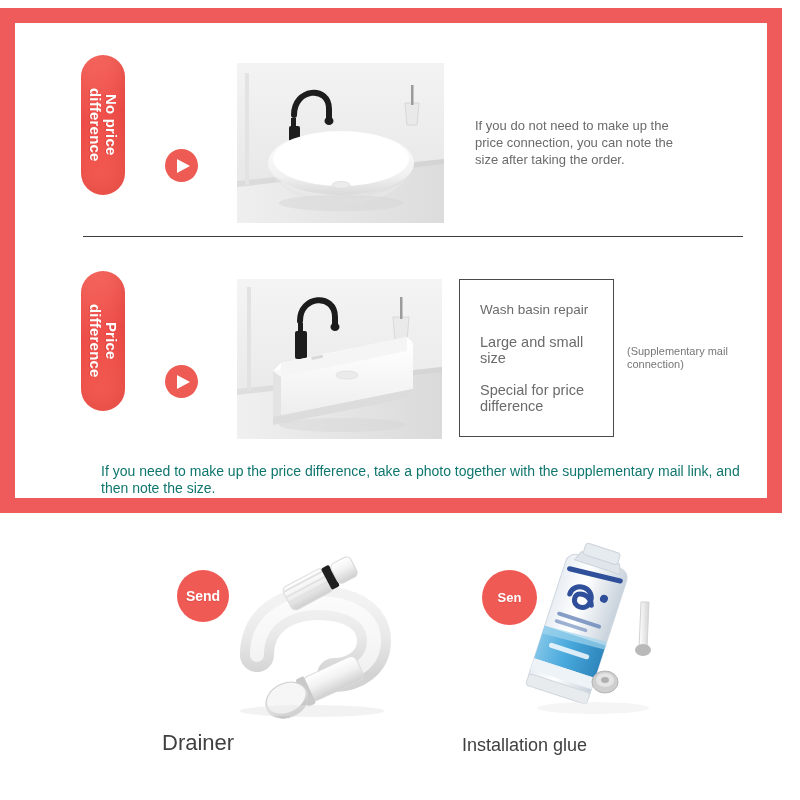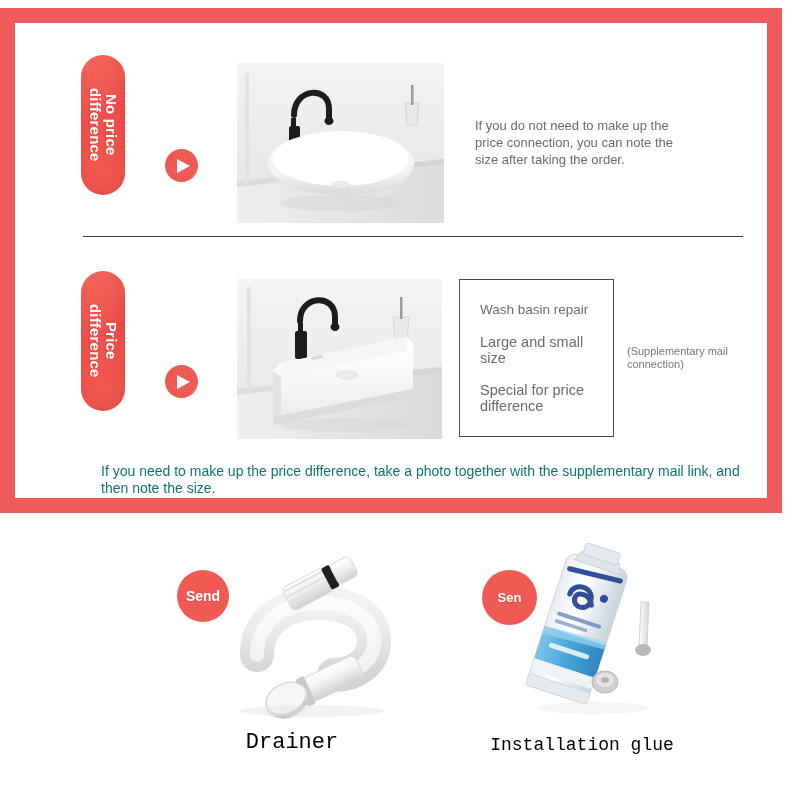--- a/index.html
+++ b/index.html
@@ -180,24 +180,23 @@
   }
   .badge-1 { left: 15px; top: 45px; width: 52px; height: 52px; }
   .badge-2 { left: 20px; top: 45px; width: 55px; height: 55px; font-size: 13px; }
 
   .product-img {
     position: absolute;
     top: 35px;
   }
   .caption {
     position: absolute;
-    text-align: center;
-    color: #000000;
+    text-align: left;
+    color: #404040;
     white-space: nowrap;
-    font-family: Liberation Mono, monospace;
   }
   .caption-1 { left: 0px; top: 205px; width: 260px; font-size: 22px; }
   .caption-2 { left: 0px; top: 210px; width: 240px; font-size: 18px; }
 </style>
 </head>
 <body>
 
 <div class="frame">
 
   <div class="row row-1">

